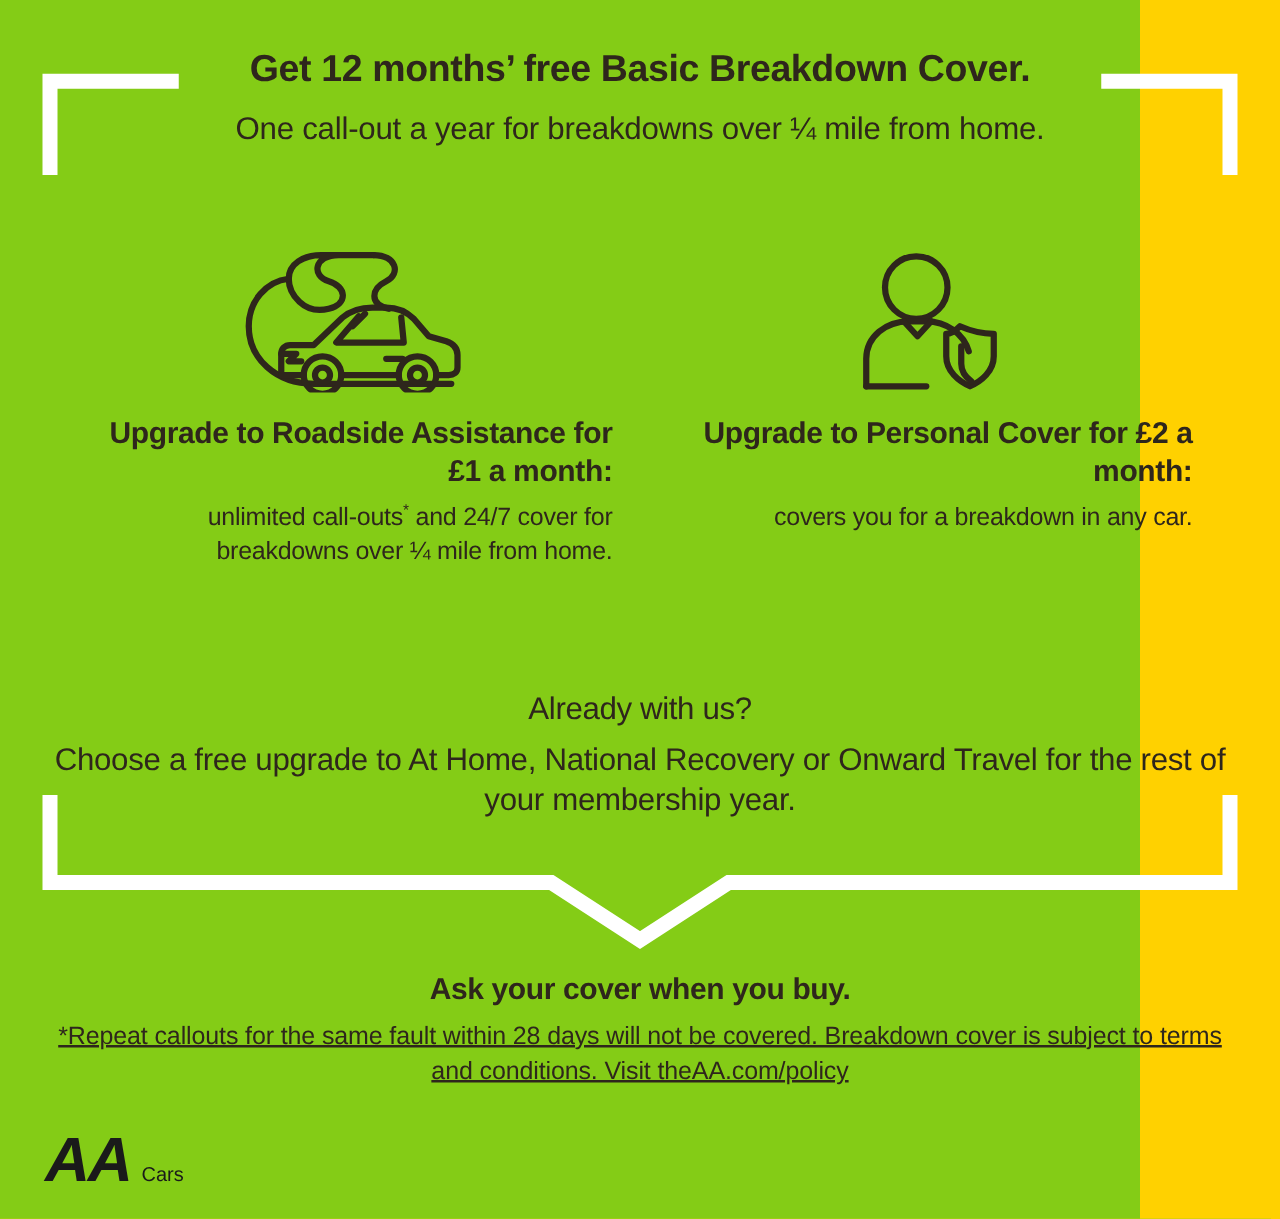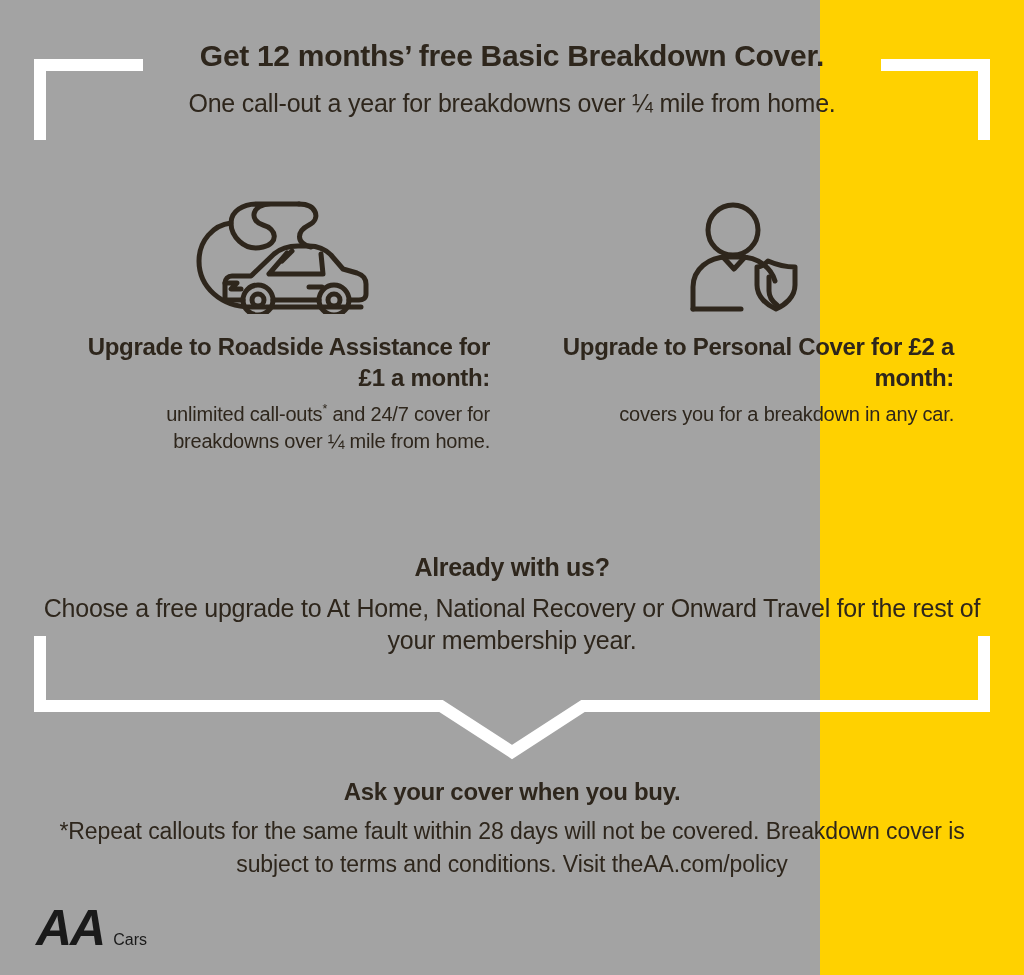--- a/index.html
+++ b/index.html
@@ -9,23 +9,23 @@
   body {
     width: 1024px;
     height: 975px;
     background: #FFD100;
     font-family: "Liberation Sans", sans-serif;
     color: #2E261C;
     overflow: hidden;
   }
   .poster {
     position: relative;
-    width: 820px;
+    width: 912px;
     height: 975px;
-    background: #a3a3a3;
+    background: #84cc16;
     box-sizing: border-box;
   }
 
   
   .bracket-svg {
     position: absolute;
     left: 0;
     top: 0;
     width: 1024px;
     height: 975px;
@@ -102,21 +102,21 @@
   
   .already {
     position: absolute;
     left: 40px;
     top: 553px;
     width: 944px;
     text-align: center;
   }
   .already-title {
     font-size: 25px;
-    font-weight: bold;
+    font-weight: normal;
     margin: 0;
     letter-spacing: -0.3px;
   }
   .already-body {
     font-size: 25px;
     font-weight: normal;
     line-height: 1.28;
     margin: 10px 0 0 0;
     letter-spacing: -0.25px;
   }
@@ -129,25 +129,26 @@
     width: 944px;
     text-align: center;
   }
   .footer-title {
     font-size: 24px;
     font-weight: bold;
     margin: 0;
     letter-spacing: -0.3px;
   }
   .footer-small {
-    font-size: 23px;
+    font-size: 20px;
     font-weight: normal;
     line-height: 1.42;
     margin: 9px 0 0 0;
     letter-spacing: -0.1px;
+    text-decoration: underline;
   }
 
   
   .logo {
     position: absolute;
     left: 36px;
     top: 903px;
     display: flex;
     align-items: baseline;
   }

